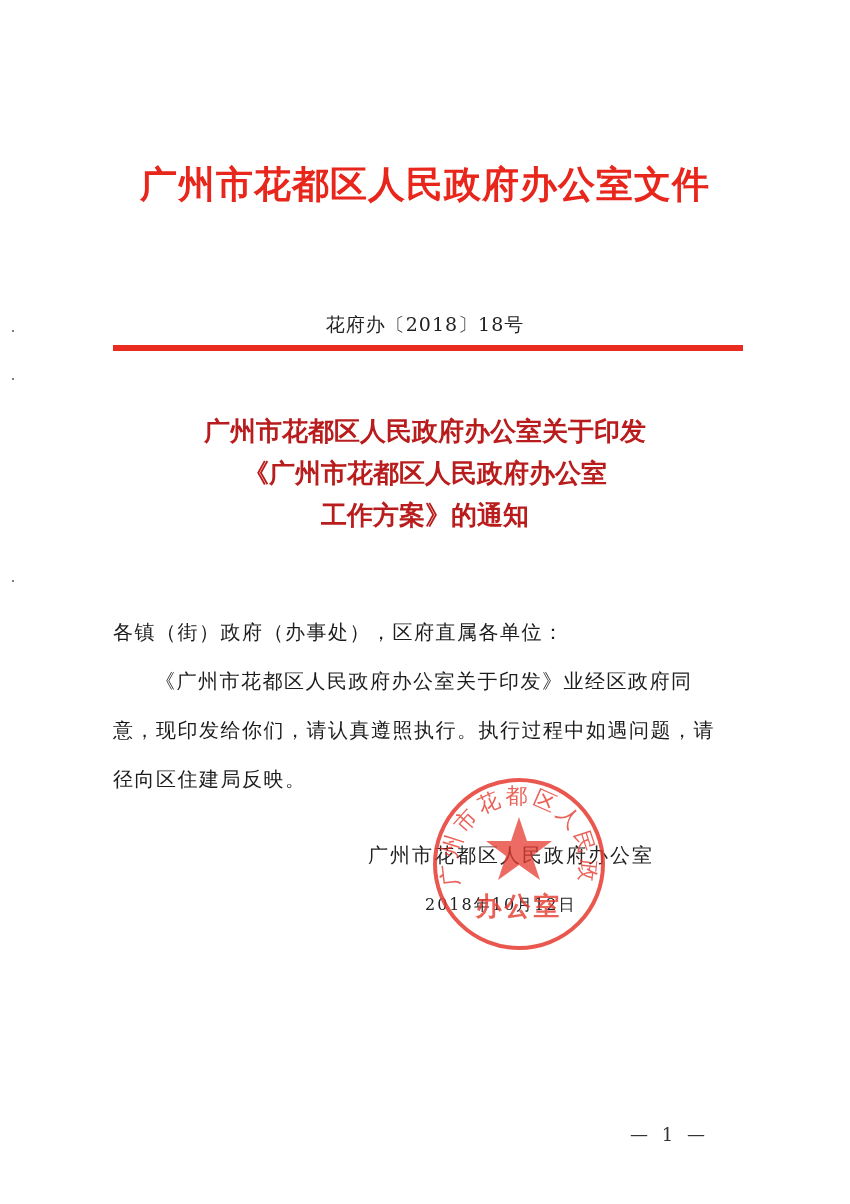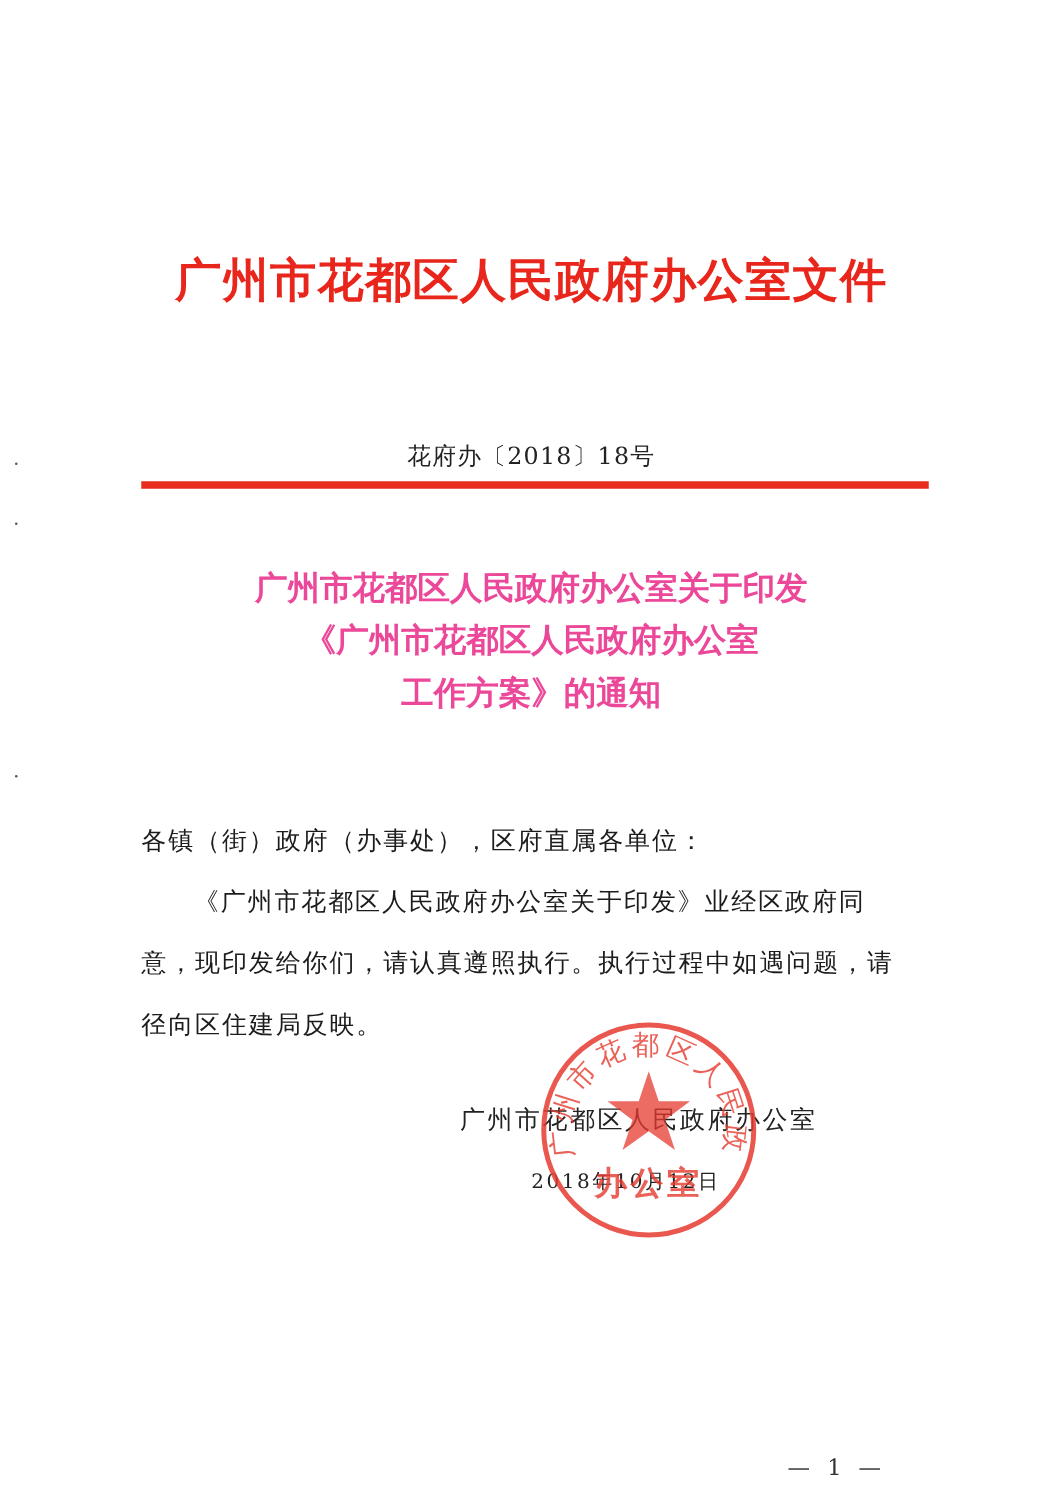--- a/index.html
+++ b/index.html
@@ -1,35 +1,35 @@
 <!DOCTYPE html>
 <html><head>
 <meta charset="utf-8">
 <style>
   html, body { margin: 0; padding: 0; }
   body {
     width: 850px; height: 1204px; background: #ffffff; position: relative; overflow: hidden;
     font-family: "DejaVu Serif", "Liberation Serif", serif; color: #1a1a1a;
   }
-  .abs { position: absolute; margin-top: 40px; }
+  .abs { position: absolute; }
   .header-title {
     left: 0; width: 850px; top: 160px; text-align: center;
     font-size: 37px; font-weight: bold; letter-spacing: 1px; color: #e8261c;
     font-family: "DejaVu Serif", serif;
   }
   .doc-number {
     left: 0; width: 850px; top: 312px; text-align: center;
     font-size: 19px; color: #222; letter-spacing: 1px;
   }
   .red-rule {
     left: 113px; top: 345px; width: 630px; height: 6px; background: #ea2b1f;
   }
   .doc-title {
     left: 0; width: 850px; top: 410px; text-align: center;
-    font-size: 26px; font-weight: bold; line-height: 42px; color: #ec4899;
+    font-size: 26px; font-weight: bold; line-height: 42px; color: #b91c1c;
   }
   .body-text {
     left: 113px; width: 620px; top: 608px; font-size: 20px; line-height: 49px; color: #1c1c1c;
     font-family: "DejaVu Serif", serif; letter-spacing: 1.5px;
   }
   .body-text p { margin: 0; }
   .indent { text-indent: 42px; }
   .signature {
     left: 368px; top: 842px; font-size: 20px; letter-spacing: 2px; color: #222;
   }

